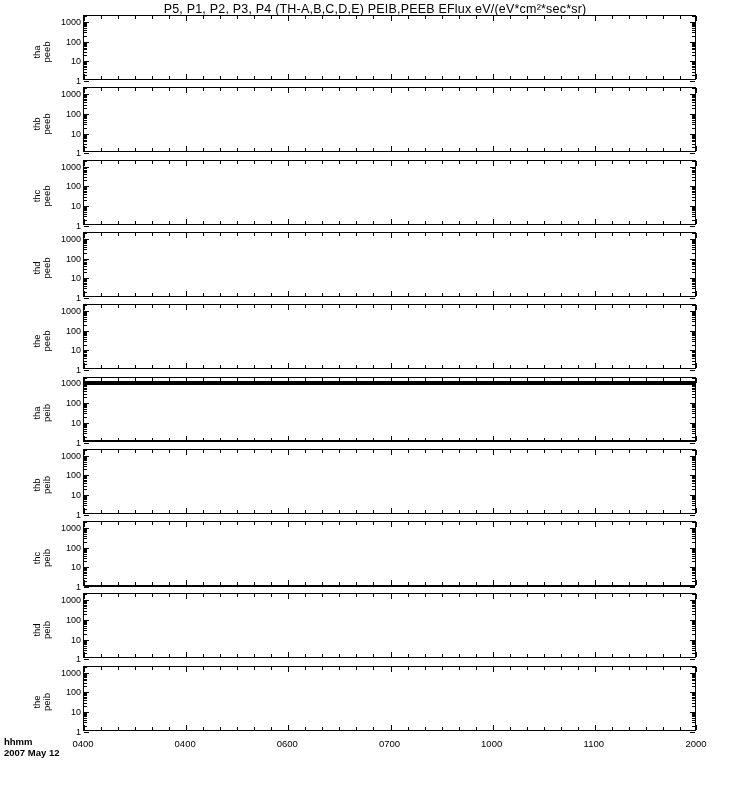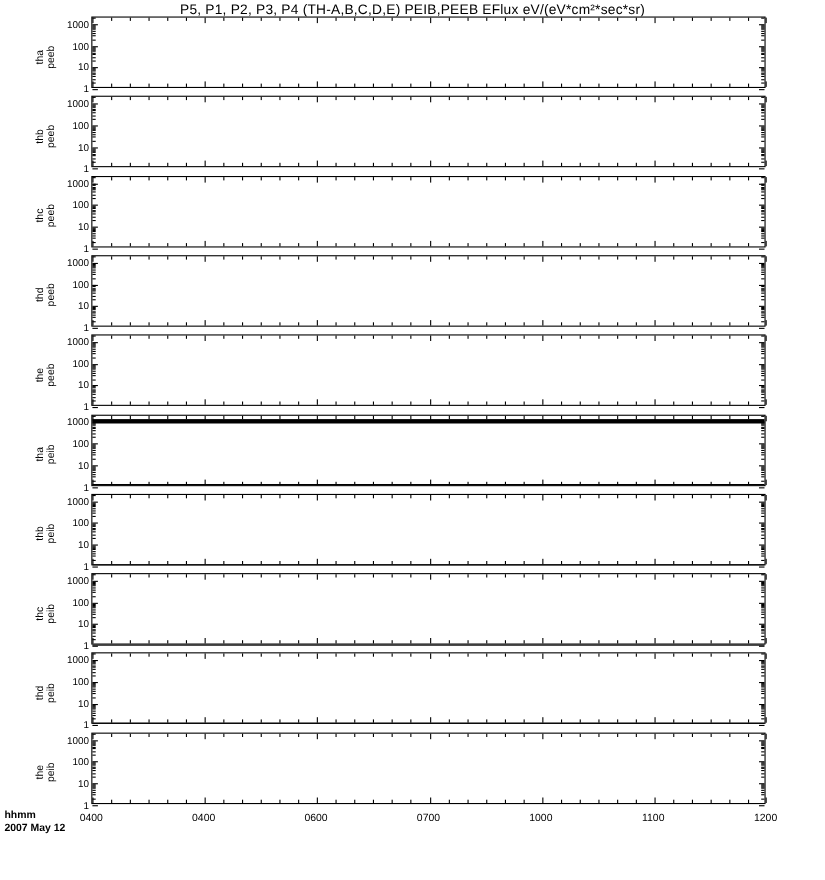--- a/index.html
+++ b/index.html
@@ -1572,19 +1572,19 @@
       </div>
     </div>
 
   <div class="xaxis-labels" id="xaxis-labels">
       <span style="left: 83px;">0400</span>
       <span style="left: 185.167px;">0400</span>
       <span style="left: 287.333px;">0600</span>
       <span style="left: 389.5px;">0700</span>
       <span style="left: 491.667px;">1000</span>
       <span style="left: 593.833px;">1100</span>
-      <span style="left: 696px;">1200</span>
+      <span style="left: 696px;">2000</span>
     </div>
 
   <div class="corner" id="hhmm">hhmm</div>
   <div class="corner" id="datelabel">2007 May 12</div>
 
 </div>
 
 </body></html>

